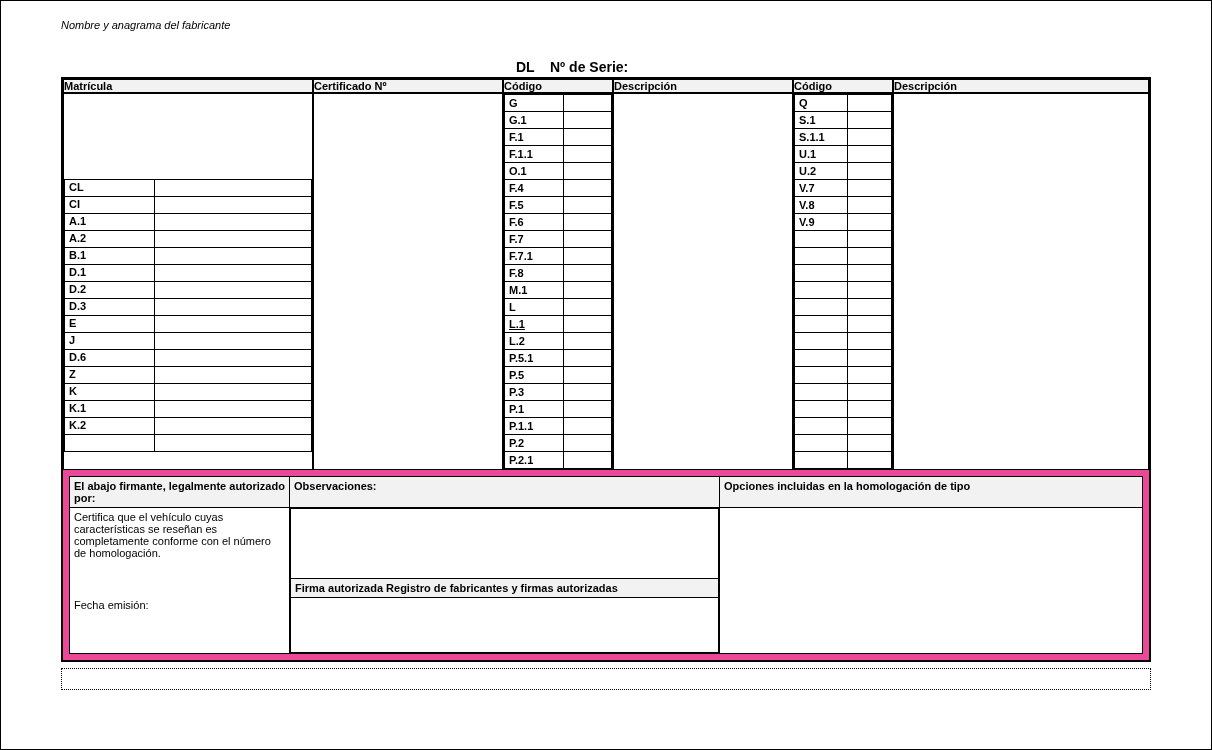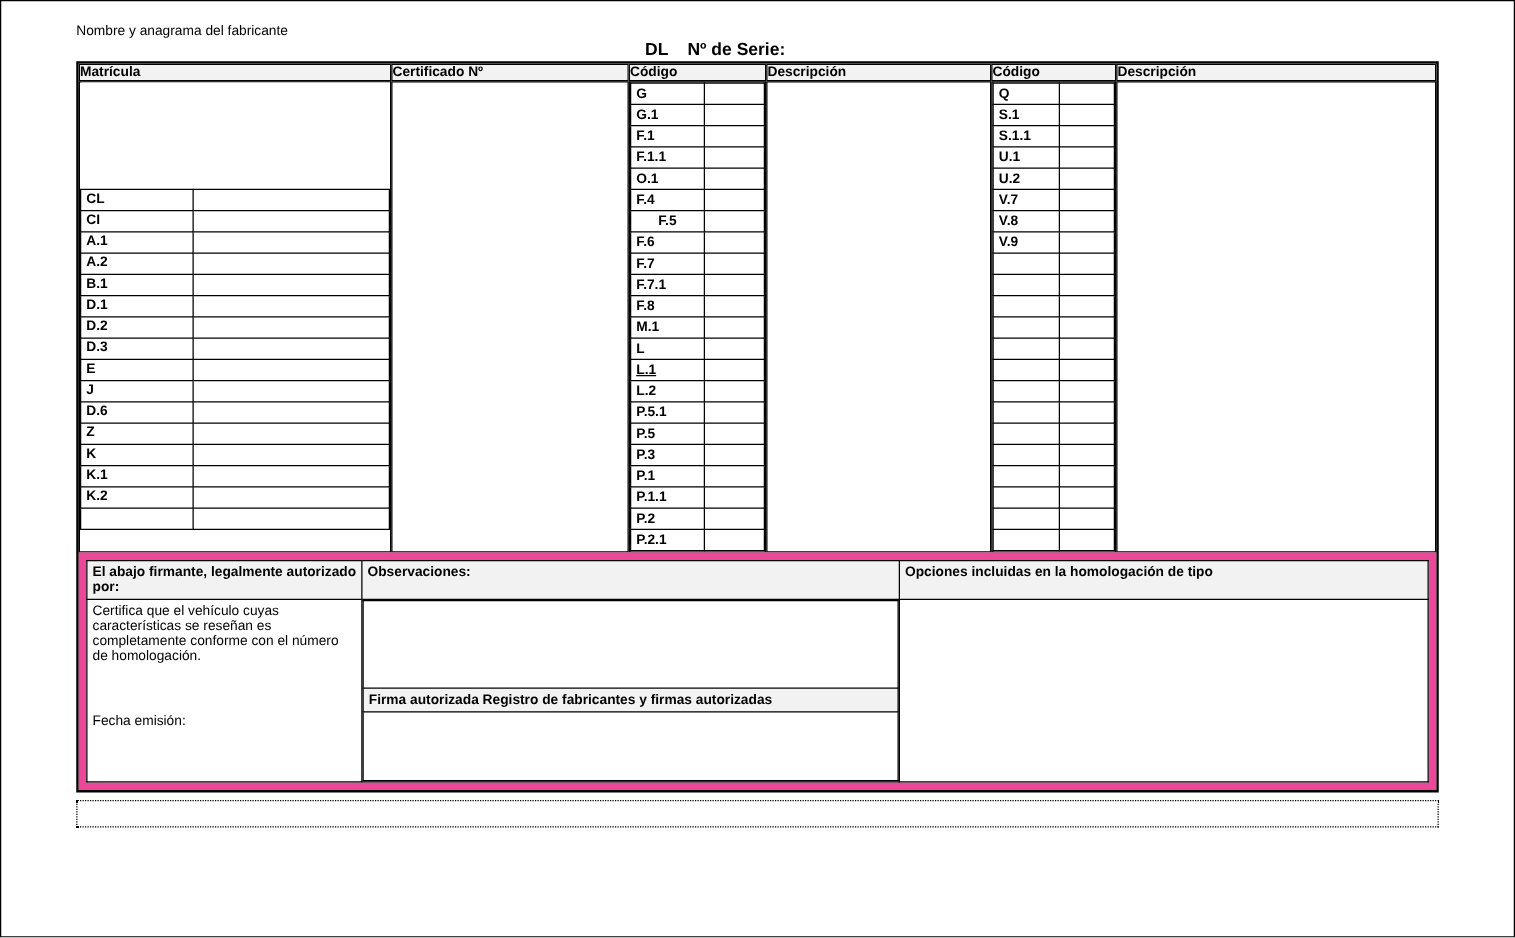--- a/index.html
+++ b/index.html
@@ -12,20 +12,22 @@
   }
   .page {
     width: 1212px;
     height: 750px;
     border: 1.5px solid #000;
     padding: 18px 60px 18px 60px;
     position: relative;
   }
   .top-title {
     font-size: 11px;
+    margin-bottom: 28px;
+    font-style: italic;
   }
   .dl-serie {
     font-size: 14px;
     font-weight: bold;
     margin-left: 455px;
     margin-bottom: 2px;
   }
   .main-table {
     width: 100%;
     border-collapse: separate;
@@ -232,21 +234,21 @@
                   <td style="width: 55%;">O.1</td>
                   <td></td>
                 </tr>
               </tbody>
             <tbody id="mid-rest-body">
                 <tr>
                   <td style="width: 55%;">F.4</td>
                   <td></td>
                 </tr>
                 <tr>
-                  <td style="width: 55%; text-align: center;">F.5</td>
+                  <td style="width: 55%;">F.5</td>
                   <td></td>
                 </tr>
                 <tr>
                   <td style="width: 55%;">F.6</td>
                   <td></td>
                 </tr>
                 <tr>
                   <td style="width: 55%;">F.7</td>
                   <td></td>
                 </tr>

